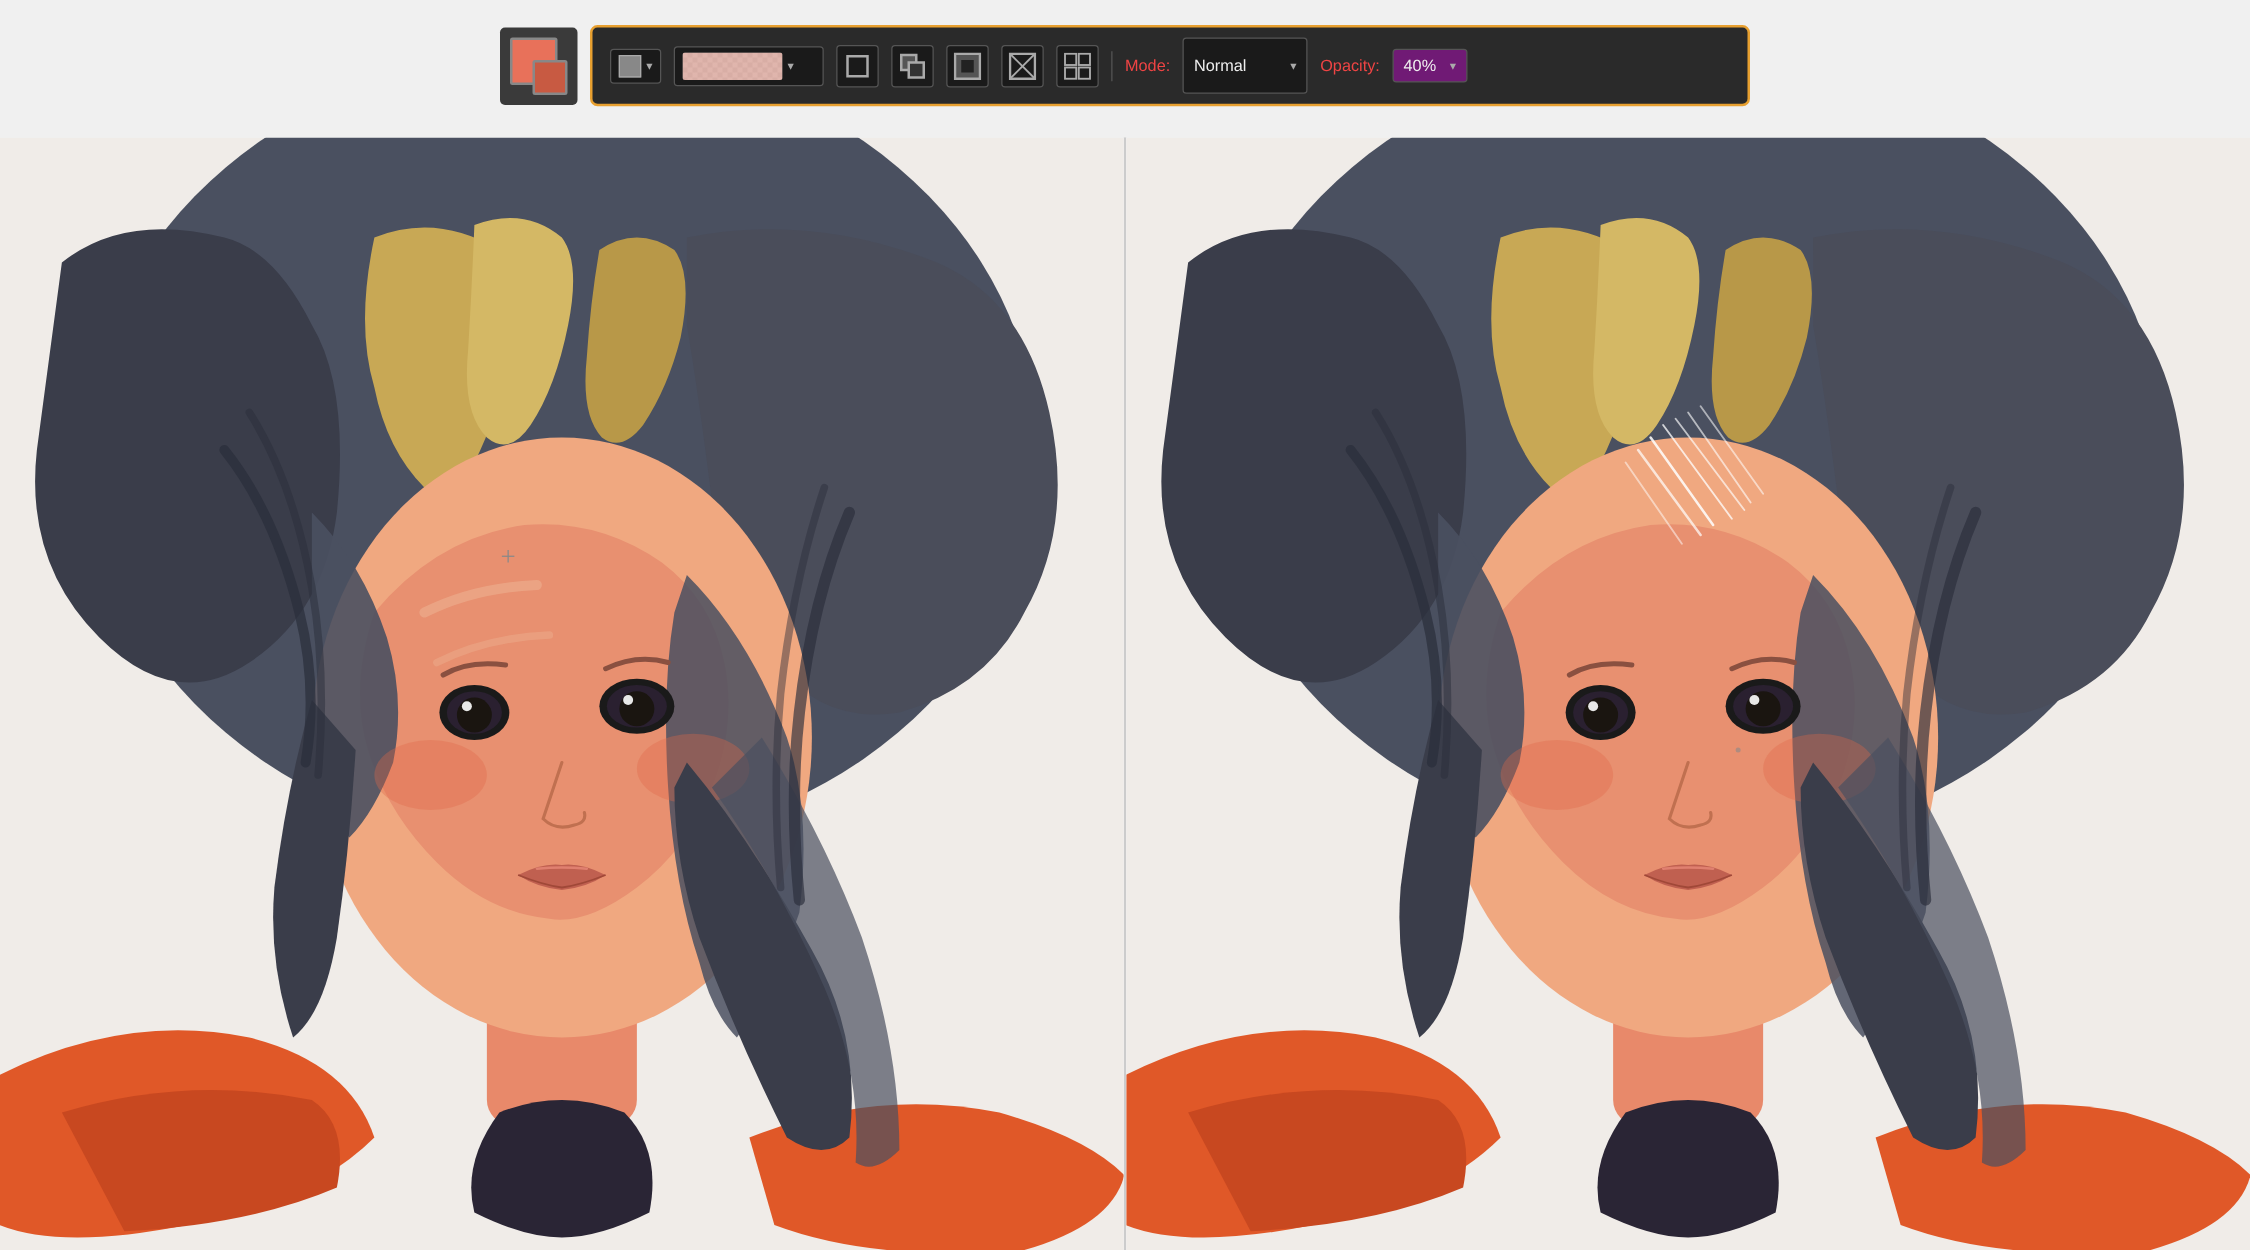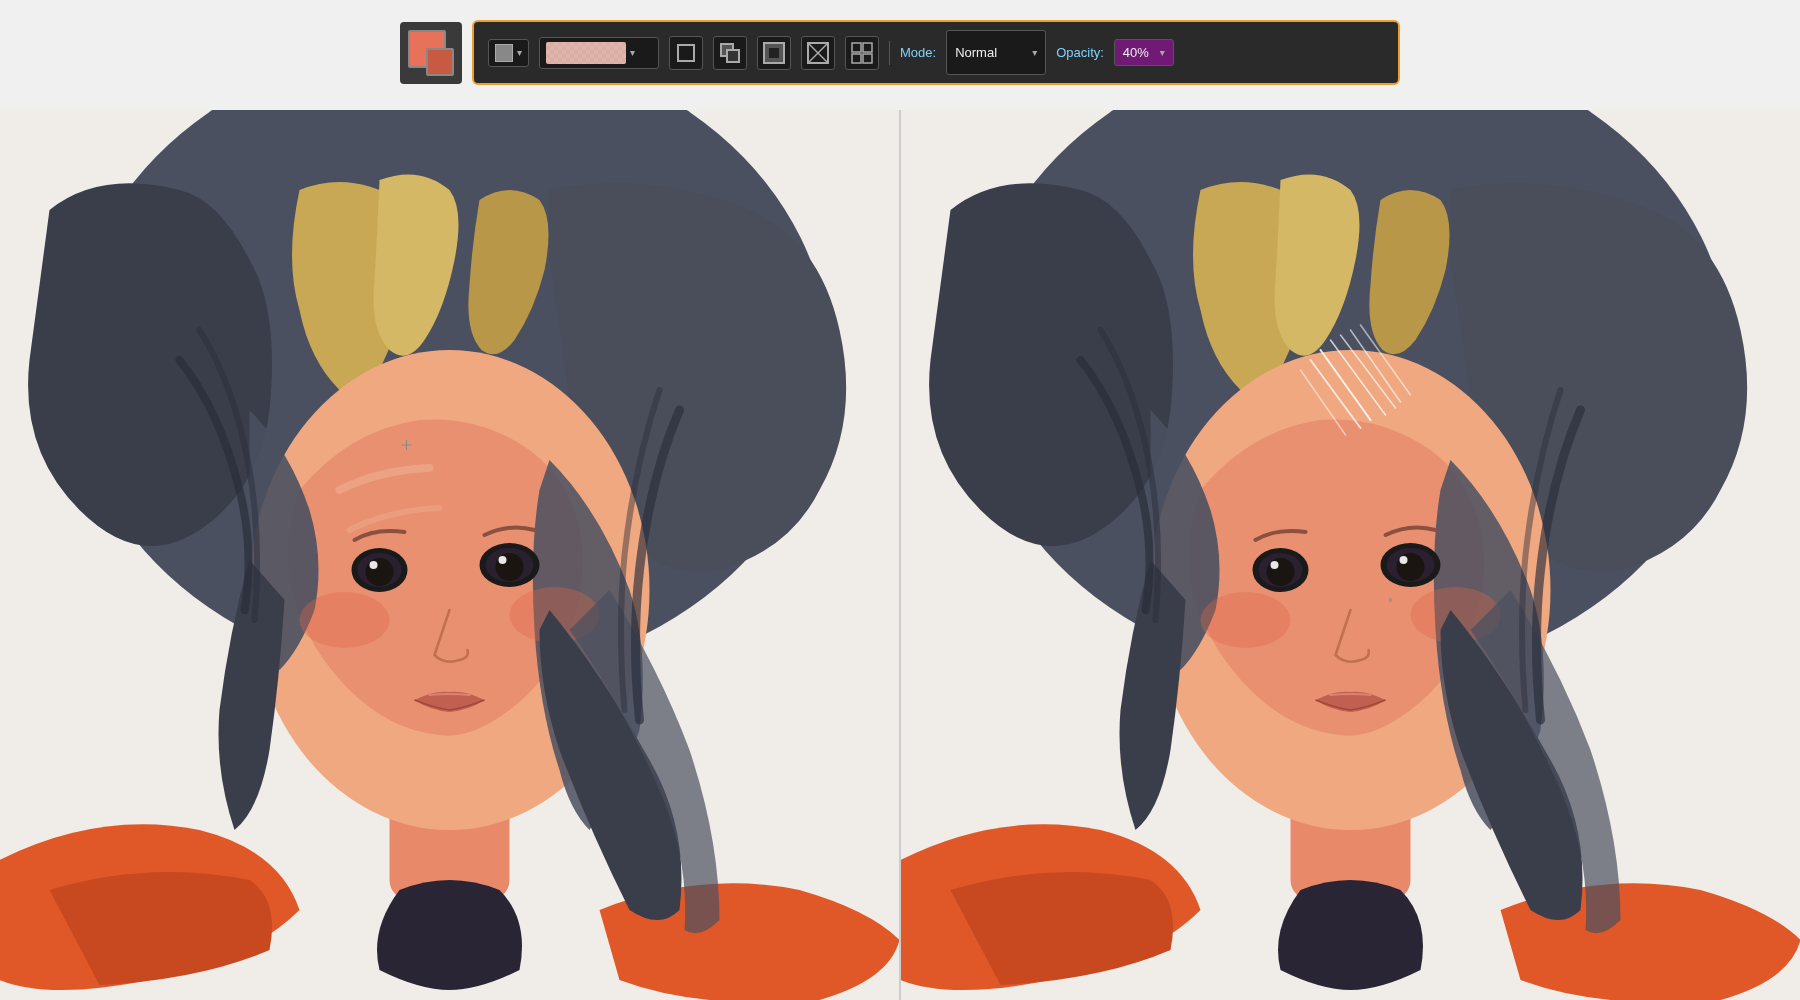--- a/index.html
+++ b/index.html
@@ -120,21 +120,21 @@
       align-items: center;
       justify-content: center;
       cursor: pointer;
       color: #ccc;
       font-size: 15px;
       flex-shrink: 0;
     }
 
     
     .toolbar-label {
-      color: #7dd3fc;
+      color: #ef4444;
       font-size: 13px;
       white-space: nowrap;
     }
     .mode-dropdown {
       display: flex;
       align-items: center;
       background: #1a1a1a;
       border: 1px solid #555;
       border-radius: 3px;
       padding: 14px 8px;

